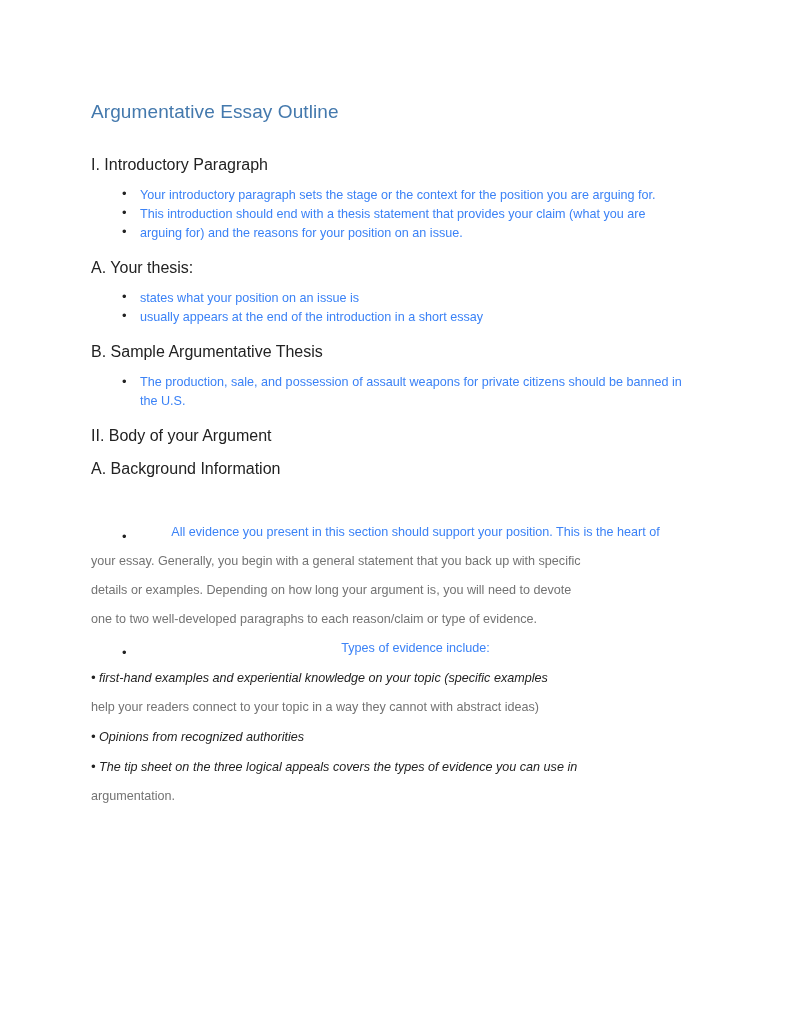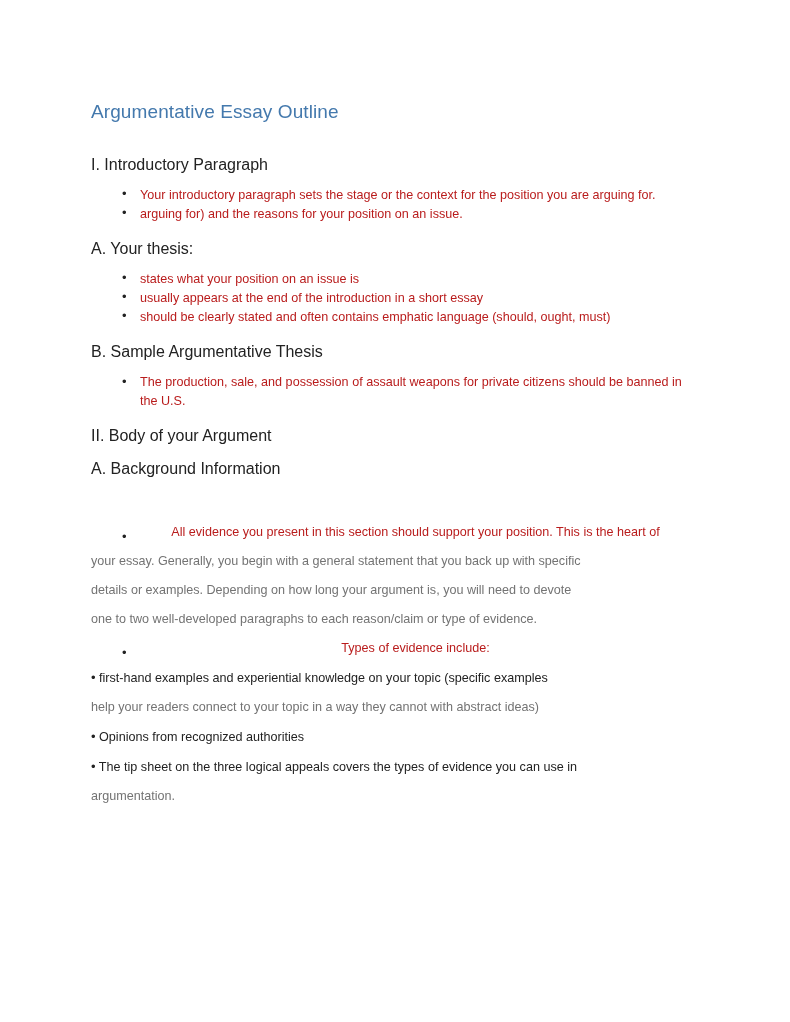--- a/index.html
+++ b/index.html
@@ -48,21 +48,21 @@
 
   ul.bullets {
     list-style: none;
     margin: 0;
     padding: 0;
   }
   ul.bullets li {
     position: relative;
     font-size: 12.6px;
     line-height: 18px;
-    color: #b91c1c;
+    color: #3b82f6;
     padding-left: 49px;
     margin: 0 0 1px 0;
   }
   ul.bullets li::before {
     content: "\2022";
     position: absolute;
     left: 31px;
     top: -1px;
     font-size: 13px;
     color: #222222;
@@ -87,47 +87,48 @@
     margin: 0;
     padding: 0;
   }
   .inline-bullet-line {
     font-size: 12.6px;
     line-height: 29px;
     color: #222222;
     margin: 0;
     padding-left: 22px;
     text-indent: -22px;
+    font-style: italic;
   }
   .inline-bullet-line .dot {
     font-size: 13px;
   }
 </style>
 </head>
 <body>
 
 <div class="page">
   <div class="content">
 
     <h1 class="doc-title">Argumentative Essay Outline</h1>
 
     <p class="heading">I. Introductory Paragraph</p>
     <div class="gap-after-heading"></div>
     <ul class="bullets">
       <li>Your introductory paragraph sets the stage or the context for the position you are arguing for.</li>
+      <li>This introduction should end with a thesis statement that provides your claim (what you are</li>
       <li>arguing for) and the reasons for your position on an issue.</li>
     </ul>
     <div class="gap-med"></div>
 
     <p class="heading">A. Your thesis:</p>
     <div class="gap-after-heading"></div>
     <ul class="bullets">
       <li>states what your position on an issue is</li>
       <li>usually appears at the end of the introduction in a short essay</li>
-      <li>should be clearly stated and often contains emphatic language (should, ought, must)</li>
     </ul>
     <div class="gap-med"></div>
 
     <p class="heading">B. Sample Argumentative Thesis</p>
     <div class="gap-after-heading"></div>
     <ul class="bullets wrapped">
       <li>The production, sale, and possession of assault weapons for private citizens should be banned in the U.S.</li>
     </ul>
     <div class="gap-med"></div>
 

